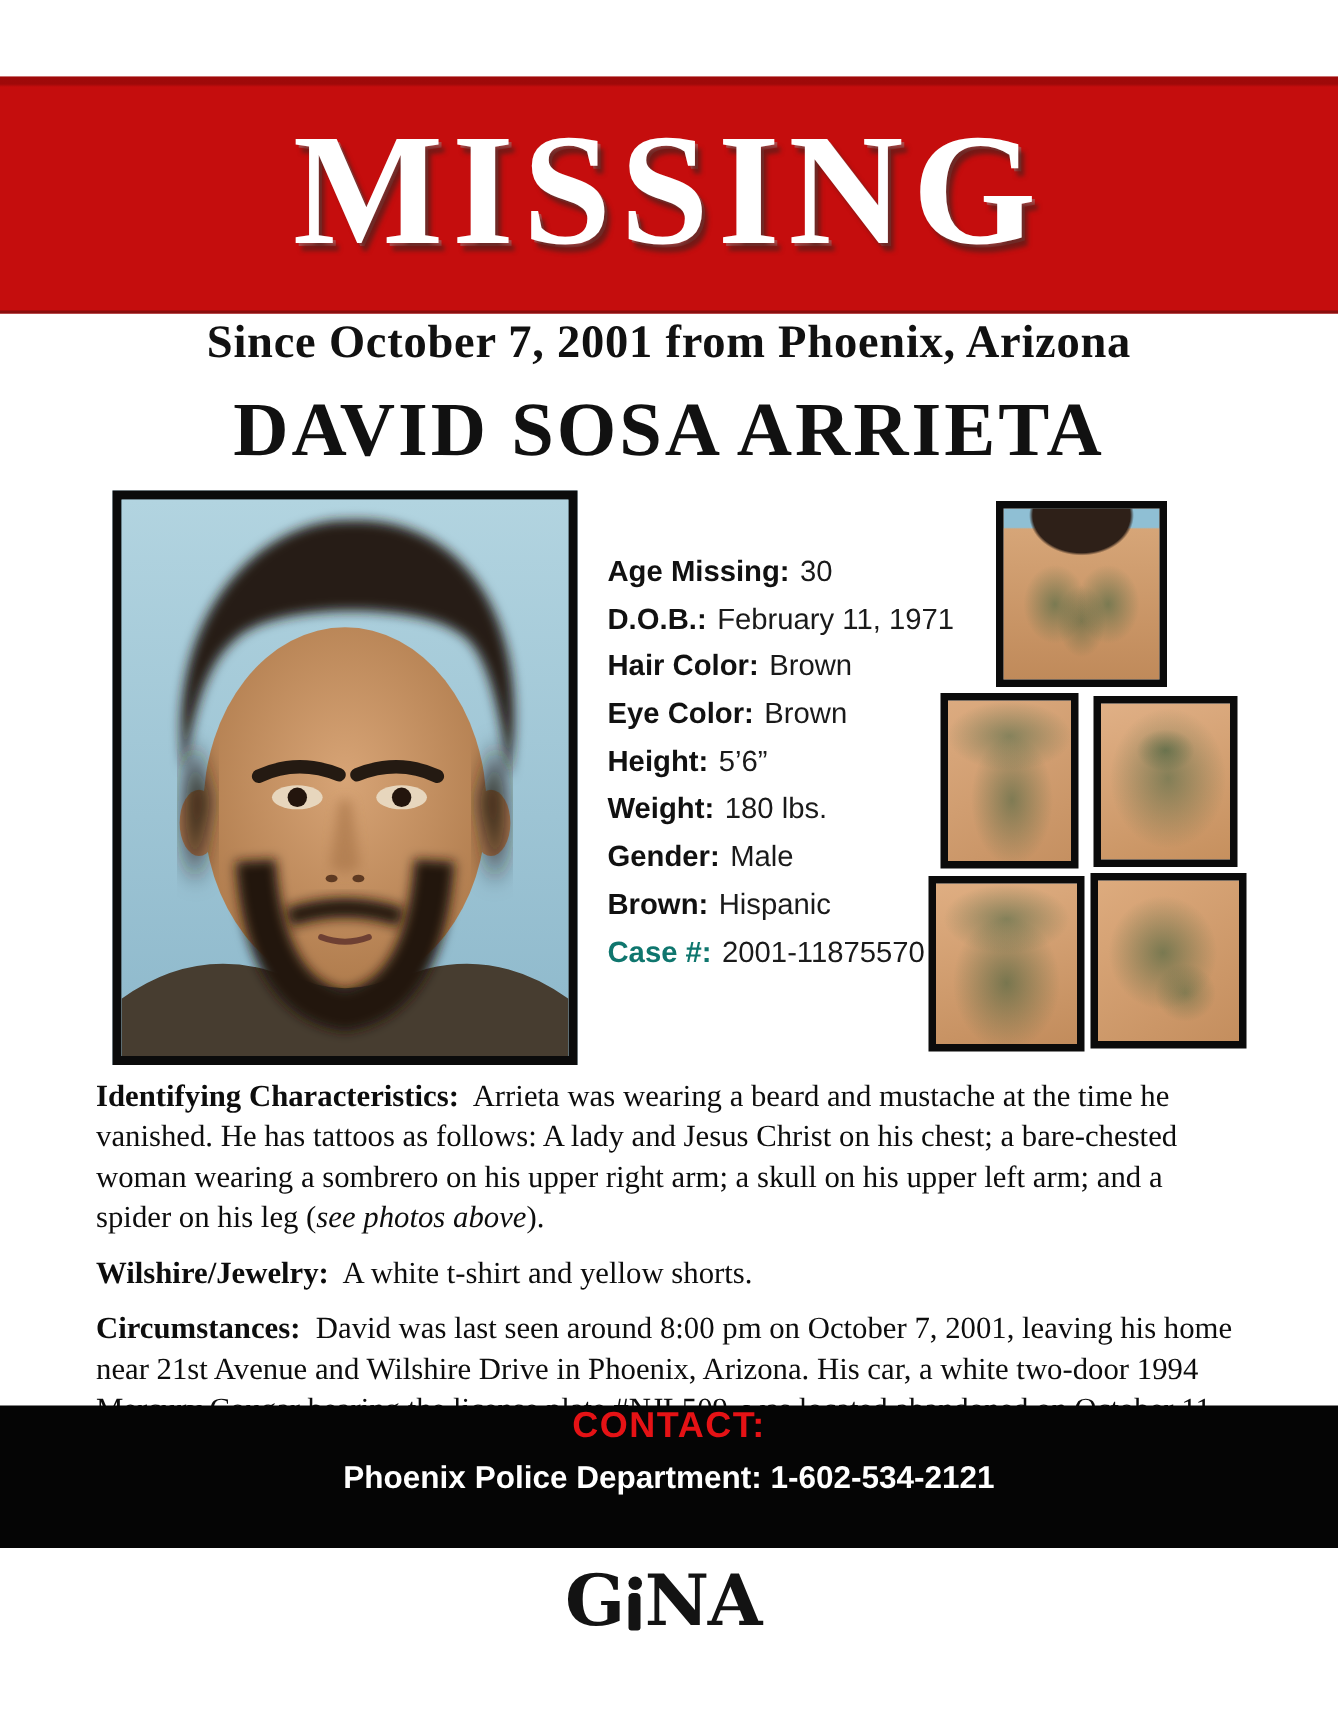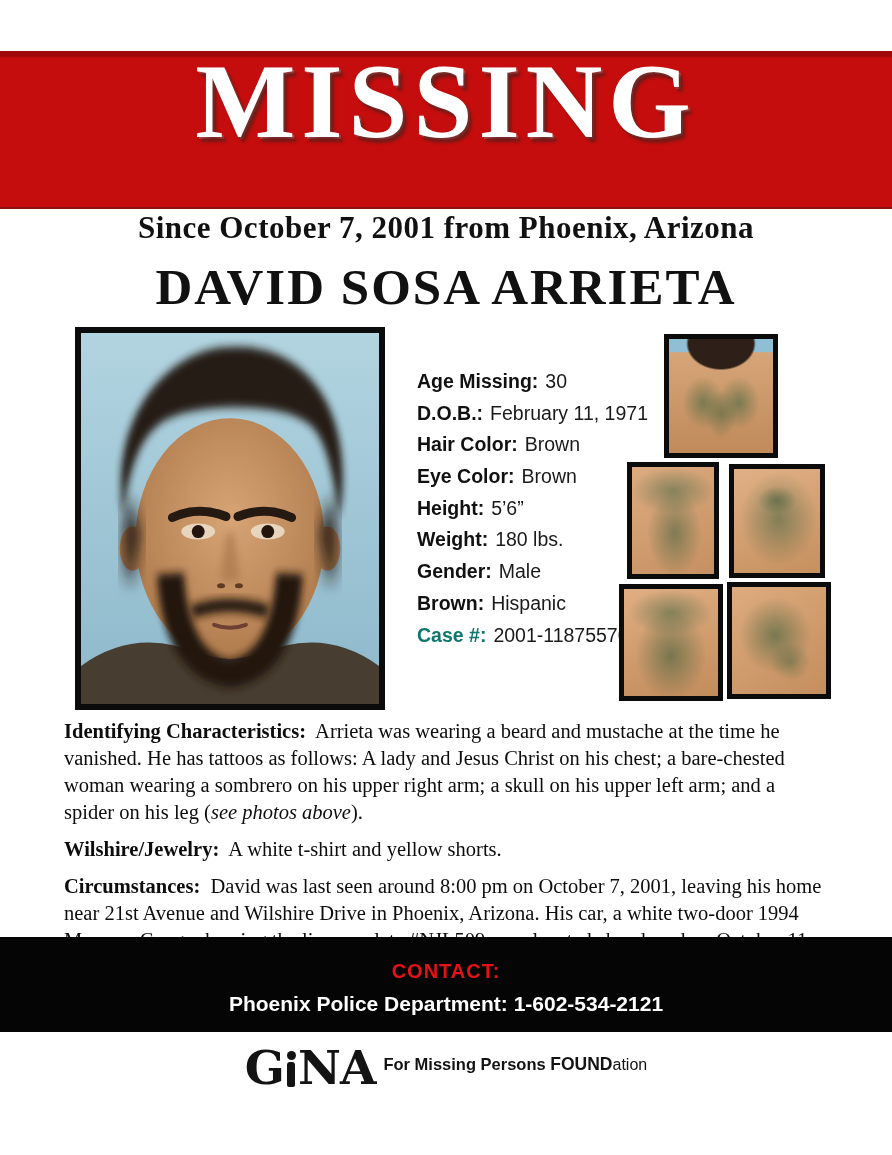--- a/index.html
+++ b/index.html
@@ -1,21 +1,21 @@
 <!DOCTYPE html>
 <html><head>
 <meta charset="utf-8">
 <style>
   html,body{margin:0;padding:0;background:#ffffff;}
   .page{position:relative;width:892px;height:1155px;background:#fff;overflow:hidden;
         font-family:"Liberation Serif","DejaVu Serif",serif;color:#111;}
 
   
   .banner{position:absolute;top:51px;left:0;width:892px;height:156px;background:#c50d0d;
-          border-bottom:2px solid #8a0f0f;display:flex;justify-content:center;}
+          border-bottom:2px solid #8a0f0f;display:flex;align-items:center;justify-content:center;}
   .banner::before{content:"";position:absolute;inset:0;
           background:linear-gradient(rgba(70,0,0,.30) 0 5px,rgba(0,0,0,0) 7px);}
   .banner-title{font-size:106px;font-weight:bold;letter-spacing:6px;color:#ffffff;line-height:1;
           text-shadow:4px 5px 3px rgba(90,30,25,.75),2px 2px 0 rgba(150,150,150,.45);
           position:relative;top:-2px;}
 
   
   .subtitle{position:absolute;top:210px;left:0;width:892px;text-align:center;
           font-size:31px;font-weight:bold;letter-spacing:.5px;}
   .person-name{position:absolute;top:259px;left:0;width:892px;text-align:center;
@@ -23,21 +23,21 @@
 
   
   .portrait{position:absolute;left:75px;top:327px;width:310px;height:383px;
           border:6px solid #0b0b0b;box-sizing:border-box;background:#9fc6d6;}
   .portrait svg{display:block;width:100%;height:100%;}
 
   
   .details{position:absolute;left:405px;top:370px;width:250px;
           font-family:"Liberation Sans","DejaVu Sans",sans-serif;font-size:19.5px;}
   .detail-row{height:31.7px;white-space:nowrap;}
-  .detail-label{font-weight:bold;color:#111;margin-left:12px;}
+  .detail-label{font-weight:bold;color:#111;}
   .detail-label.red{color:#0f766e;}
   .detail-value{margin-left:7px;color:#1a1a1a;}
 
   
   .tattoo{position:absolute;border:5px solid #0b0b0b;box-sizing:border-box;}
   .t-chest{left:664px;top:334px;width:114px;height:124px;
     background:
       radial-gradient(60% 42% at 50% 4%,#2e2018 0 52%,rgba(0,0,0,0) 56%),
       linear-gradient(#8fbfd4 0 11%,rgba(0,0,0,0) 12%),
       radial-gradient(28% 32% at 33% 56%,rgba(68,102,66,.60),rgba(0,0,0,0) 72%),
@@ -68,21 +68,21 @@
   
   .paragraphs{position:absolute;left:64px;top:718px;width:766px;
           font-size:20.5px;line-height:27px;color:#0d0d0d;}
   .para{margin:0 0 10px 0;}
   .para-label{font-weight:bold;}
   .ital{font-style:italic;}
 
   
   .contact-box{position:absolute;left:0;top:937px;width:892px;height:95px;background:#050505;
           text-align:center;font-family:"Liberation Sans","DejaVu Sans",sans-serif;}
-  .contact-heading{margin-top:23px;font-size:20px;font-weight:bold;letter-spacing:1px;color:#e51215;}
+  .contact-heading{font-size:24px;font-weight:bold;letter-spacing:1px;color:#e51215;}
   .contact-line{margin-top:9px;font-size:21px;font-weight:bold;color:#ffffff;}
 
   
   .footer-logo{position:absolute;left:0;top:1048px;width:892px;
           display:flex;justify-content:center;align-items:flex-start;}
   .wordmark{display:flex;align-items:flex-end;font-family:"DejaVu Serif","Liberation Serif",serif;
           font-weight:bold;font-size:47px;line-height:.85;color:#131313;letter-spacing:-1px;}
   .gina-i{display:inline-flex;flex-direction:column;align-items:center;margin:0 2px 1px 3px;}
   .gina-i .head{width:9px;height:9px;border-radius:50%;background:#131313;margin-bottom:2px;}
   .gina-i .body{width:8px;height:25px;background:#131313;border-radius:3px 3px 2px 2px;}
@@ -179,17 +179,16 @@
   <div class="footer-logo">
     <div class="wordmark">
       <span>G</span>
       <span class="gina-i">
           <span class="head"></span>
           <span class="body"></span>
         </span>
       <span>NA</span>
     </div>
     <div class="tagline">
-      <div class="tagline-line1"><span>For Missing Persons </span><span class="heavy">FOUND</span><span class="light">ation</span></div>
     </div>
   </div>
 
 </div>
 
 </body></html>

